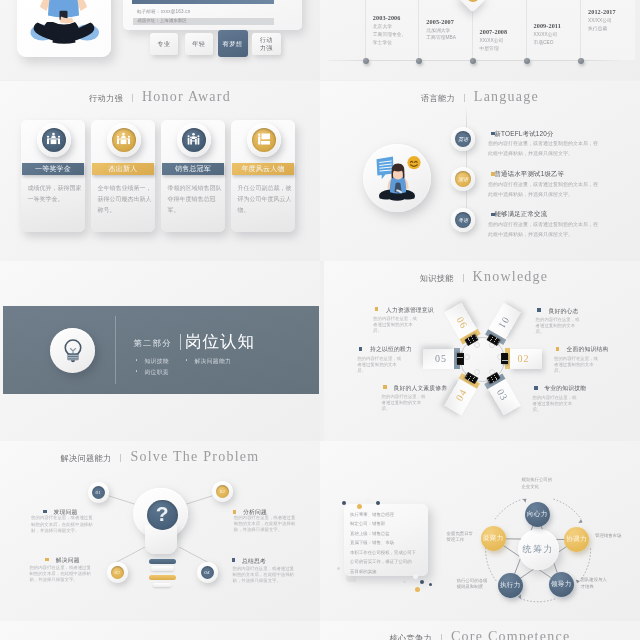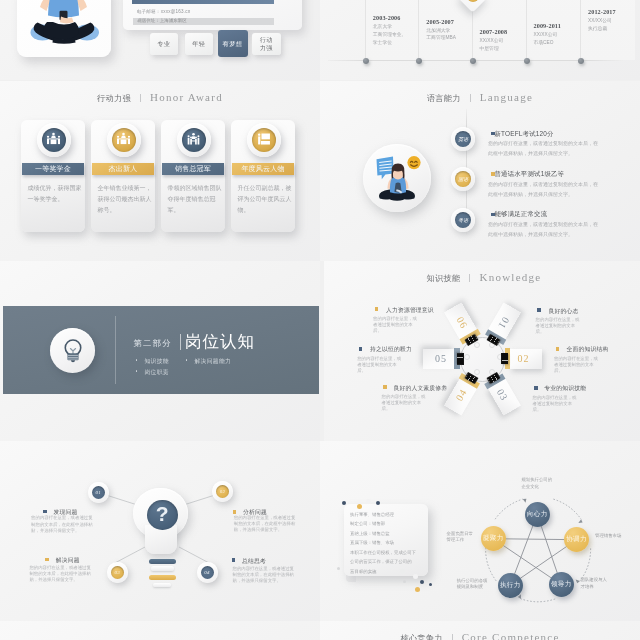--- a/index.html
+++ b/index.html
@@ -7,21 +7,21 @@
        font-family:"Liberation Sans",sans-serif;}
   .page{position:relative;width:640px;height:640px;overflow:hidden;}
   .slide{position:absolute;width:320px;height:180px;overflow:hidden;
          background:linear-gradient(148deg,#f9f9f9 0%,#f5f5f5 30%,#f1f1f1 70%,#eeeeef 100%);}
 
   
   .stitle{position:absolute;left:0;width:100%;text-align:center;white-space:nowrap;}
   .stitle .cn{font-size:8.2px;color:#6d6f72;letter-spacing:.3px;}
   .stitle .bar{display:inline-block;width:1px;height:8px;background:#c8c9cb;
       vertical-align:-1px;margin:0 4.5px;}
-  .stitle .en{font-family:"Liberation Serif",serif;font-size:11px;color:#9a9c9e;letter-spacing:1.25px;}
+  .stitle .en{font-family:"Liberation Serif",serif;font-size:14px;color:#9a9c9e;letter-spacing:1.25px;}
   .cn{font-family:"Liberation Sans",sans-serif;}
 
   
   #s-resume{left:0;top:-100px;}
   .photo-card{position:absolute;left:17px;top:84px;width:94px;height:72.5px;border-radius:9px;
      background:linear-gradient(150deg,#ffffff,#fcfcfc);box-shadow:4px 6px 10px rgba(150,150,155,.32);
      overflow:hidden;}
   .info-card{position:absolute;left:122.5px;top:82px;width:179.3px;height:48px;border-radius:5px;
      background:linear-gradient(160deg,#fdfdfd,#f3f3f4);box-shadow:3px 5px 9px rgba(150,150,155,.3);}
   .info-band{position:absolute;left:132.3px;top:95.5px;width:141.8px;height:8.6px;
@@ -533,20 +533,25 @@
       <div class="kn-txt" style="left:57.6px;top:132.9px">您的内容打在这里，或者通过复制您的文本后。</div>
       <div class="kn-sq" style="left:34.7px;top:86.1px;background:#4c6380"></div>
       <div class="kn-lab" style="left:46px;top:84.3px">持之以恒的毅力</div>
       <div class="kn-txt" style="left:33.2px;top:94.6px">您的内容打在这里，或者通过复制您的文本后。</div>
       <div class="kn-sq" style="left:50.6px;top:46.3px;background:#e2b458"></div>
       <div class="kn-lab" style="left:61.9px;top:44.5px">人力资源管理意识</div>
       <div class="kn-txt" style="left:49.1px;top:54.8px">您的内容打在这里，或者通过复制您的文本后。</div>
     </div>
 
   <div class="slide" id="s-prob">
+    <div class="stitle" style="top:6px">
+      <span class="cn">解决问题能力</span>
+      <span class="bar"></span>
+      <span class="en">Solve The Problem</span>
+    </div>
     <svg class="pb-lines" style="position:absolute;left:0;top:0" width="320" height="180">
       <line x1="106" y1="54" x2="137.5" y2="64"></line>
       <line x1="215" y1="54" x2="183.5" y2="64"></line>
       <line x1="112" y1="123.5" x2="145" y2="106"></line>
       <line x1="212" y1="123.5" x2="179" y2="106"></line>
     </svg>
     <div class="pb-head"></div>
     <div class="pb-neck"></div>
     <div class="pb-q">?</div>
     <div class="pb-strip" style="left:149.4px;top:118px;width:26.5px;height:4.7px;background:linear-gradient(180deg,#5d788f,#4a6078)"></div>
@@ -607,20 +612,21 @@
         <path class="arc" d="M175.1 78.2 Q185.6 63.5 202.8 58.1"></path>
       </g>
       <g fill="#8c9298">
         <path d="M261.1 78.2 l1.5 4.4 l2.1 -3.7Z" transform="rotate(55 261.1 78.2)"></path>
         <path d="M260.0 139.9 l1.5 4.4 l2.1 -3.7Z" transform="rotate(127 260 139.9)"></path>
         <path d="M201.0 157.9 l1.5 4.4 l2.1 -3.7Z" transform="rotate(199 201 157.9)"></path>
         <path d="M165.6 107.4 l1.5 4.4 l2.1 -3.7Z" transform="rotate(271 165.6 107.4)"></path>
         <path d="M202.8 58.1 l1.5 4.4 l2.1 -3.7Z" transform="rotate(343 202.8 58.1)"></path>
       </g>
     </svg>
+    <div class="rp-center">统筹力</div>
   <div class="rp-dot" style="left:22px;top:60px;width:4px;height:4px;background:#42536a"></div>
       <div class="rp-dot" style="left:37px;top:62.5px;width:5.2px;height:5.2px;background:#e8b95c"></div>
       <div class="rp-dot" style="left:46px;top:57.5px;width:5.4px;height:5.4px;background:#f2f2f3"></div>
       <div class="rp-dot" style="left:56px;top:60px;width:4px;height:4px;background:#42536a"></div>
       <div class="rp-dot" style="left:93px;top:133px;width:5.4px;height:5.4px;background:#f2f2f3"></div>
       <div class="rp-dot" style="left:100px;top:139px;width:4px;height:4px;background:#42536a"></div>
       <div class="rp-dot" style="left:83px;top:139px;width:3px;height:3px;background:#d8d9da"></div>
       <div class="rp-dot" style="left:95px;top:146px;width:5px;height:5px;background:#e8b95c"></div>
       <div class="rp-dot" style="left:109px;top:142px;width:3.4px;height:3.4px;background:#42536a"></div>
       <div class="rp-dot" style="left:17px;top:126px;width:3px;height:3px;background:#d8d9da"></div>

